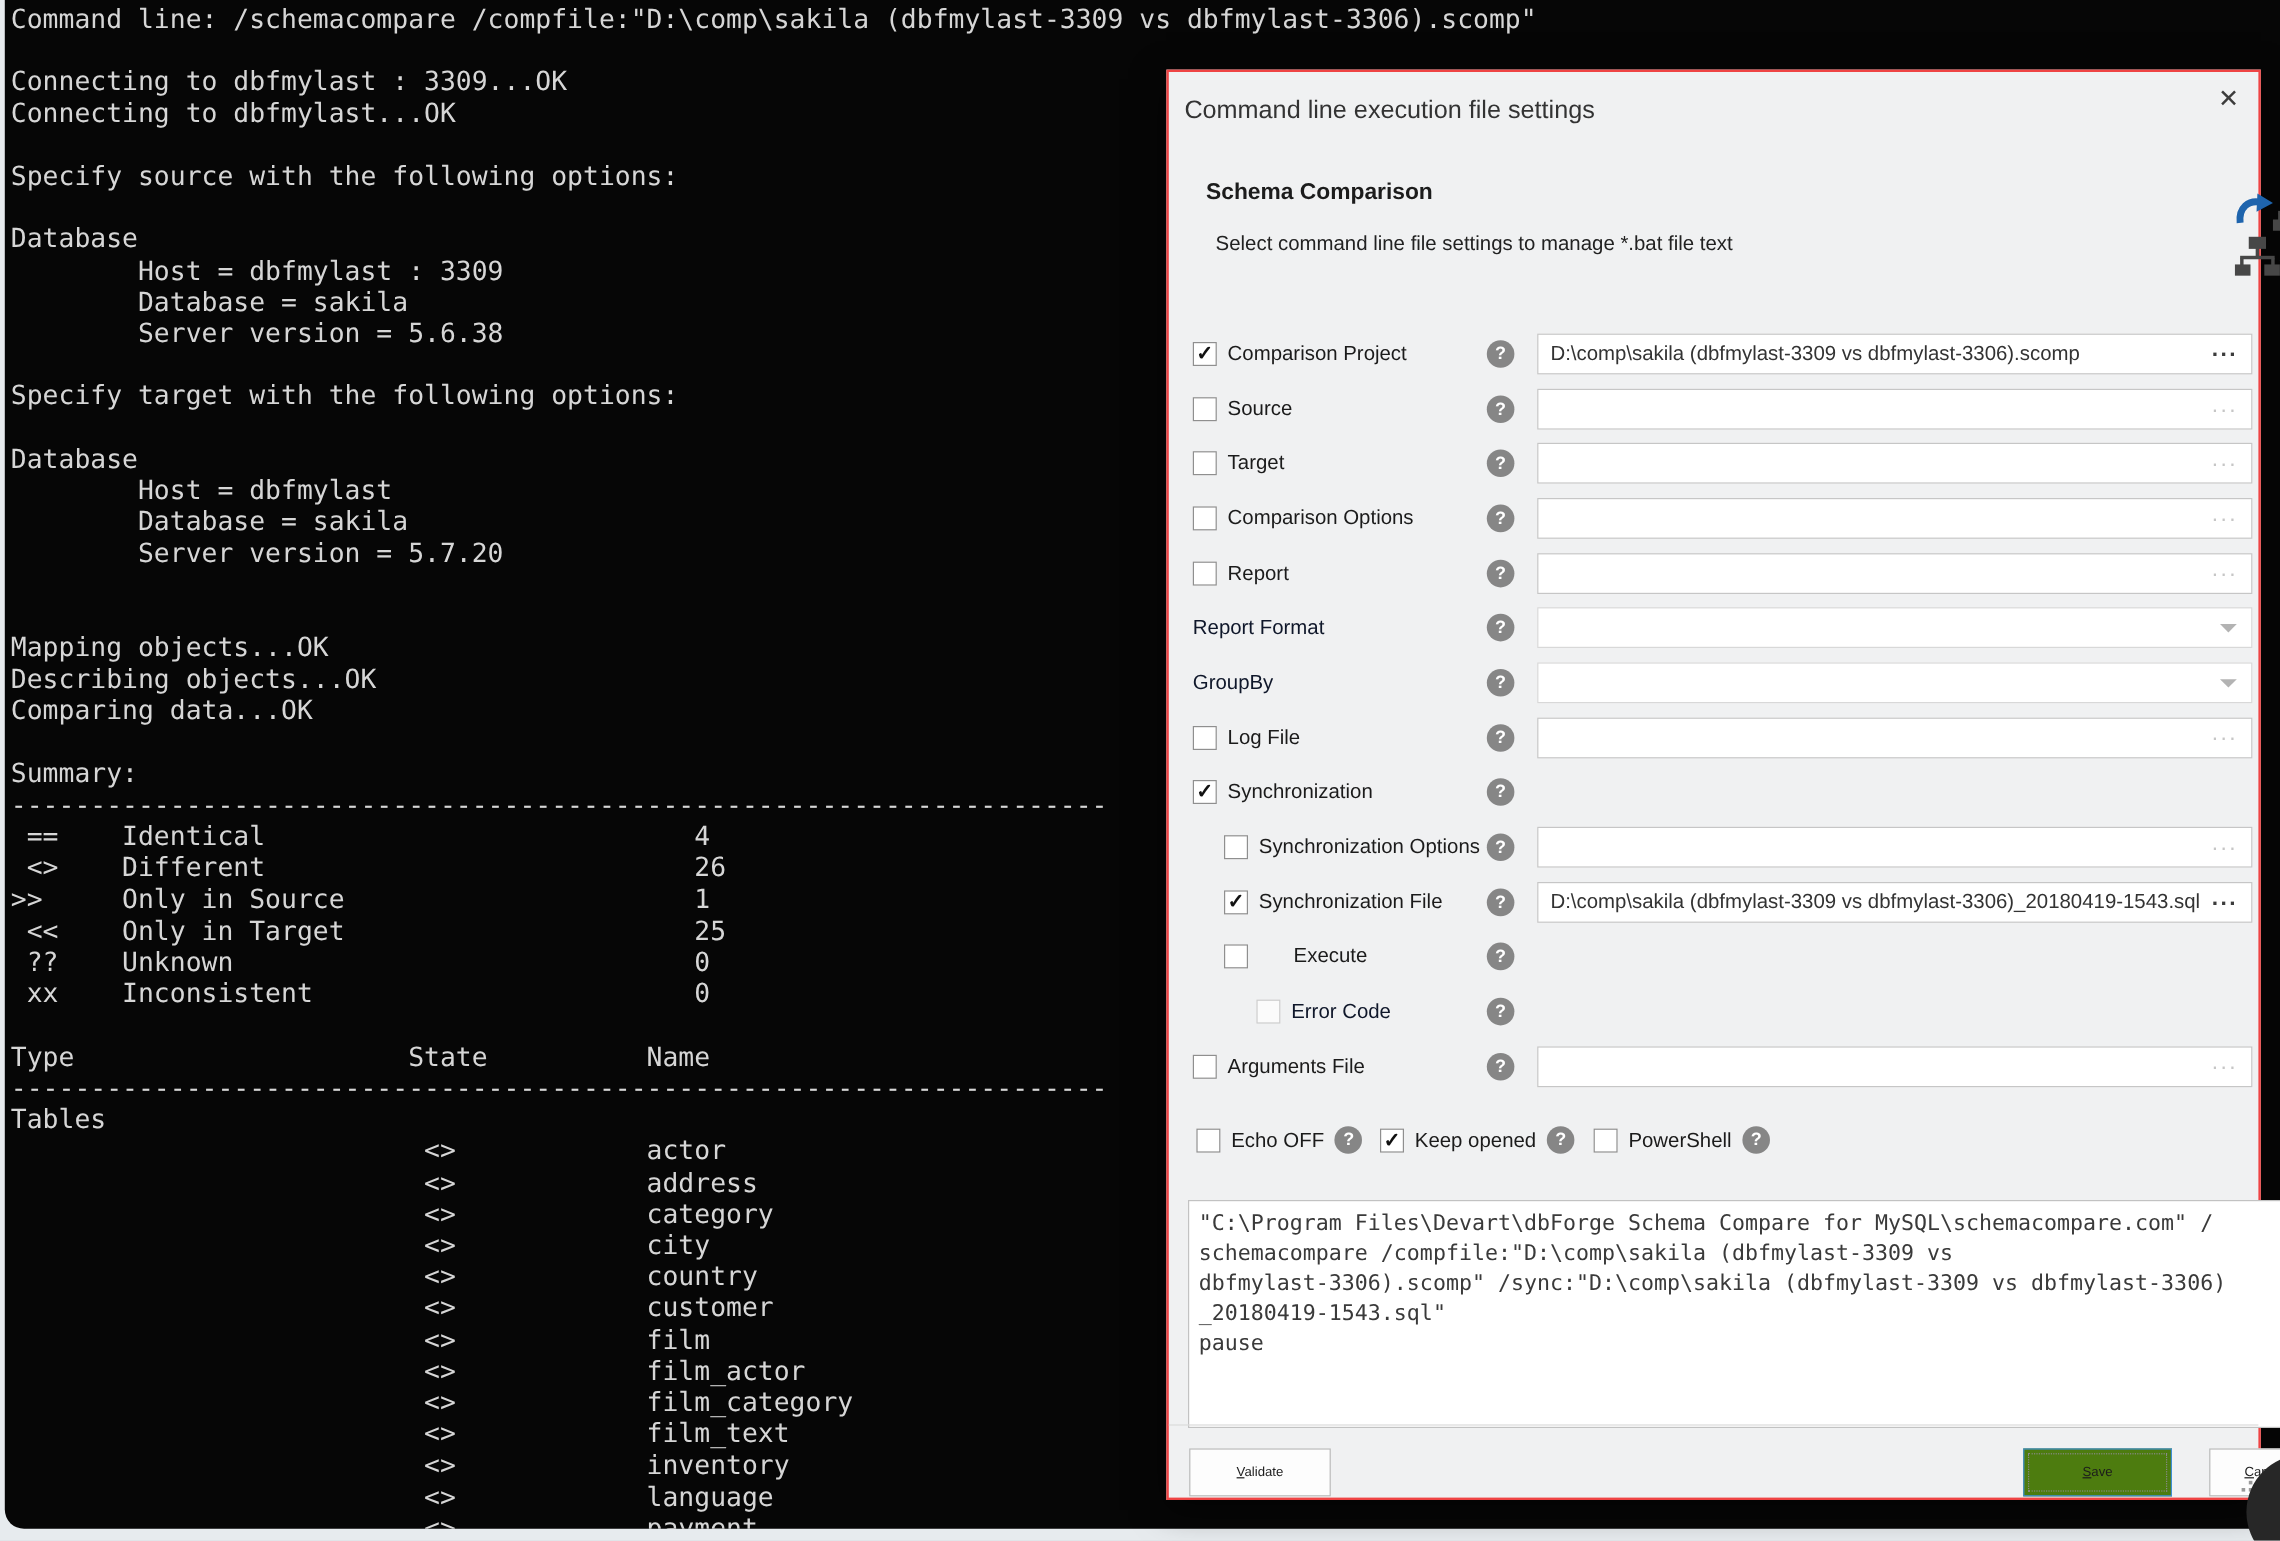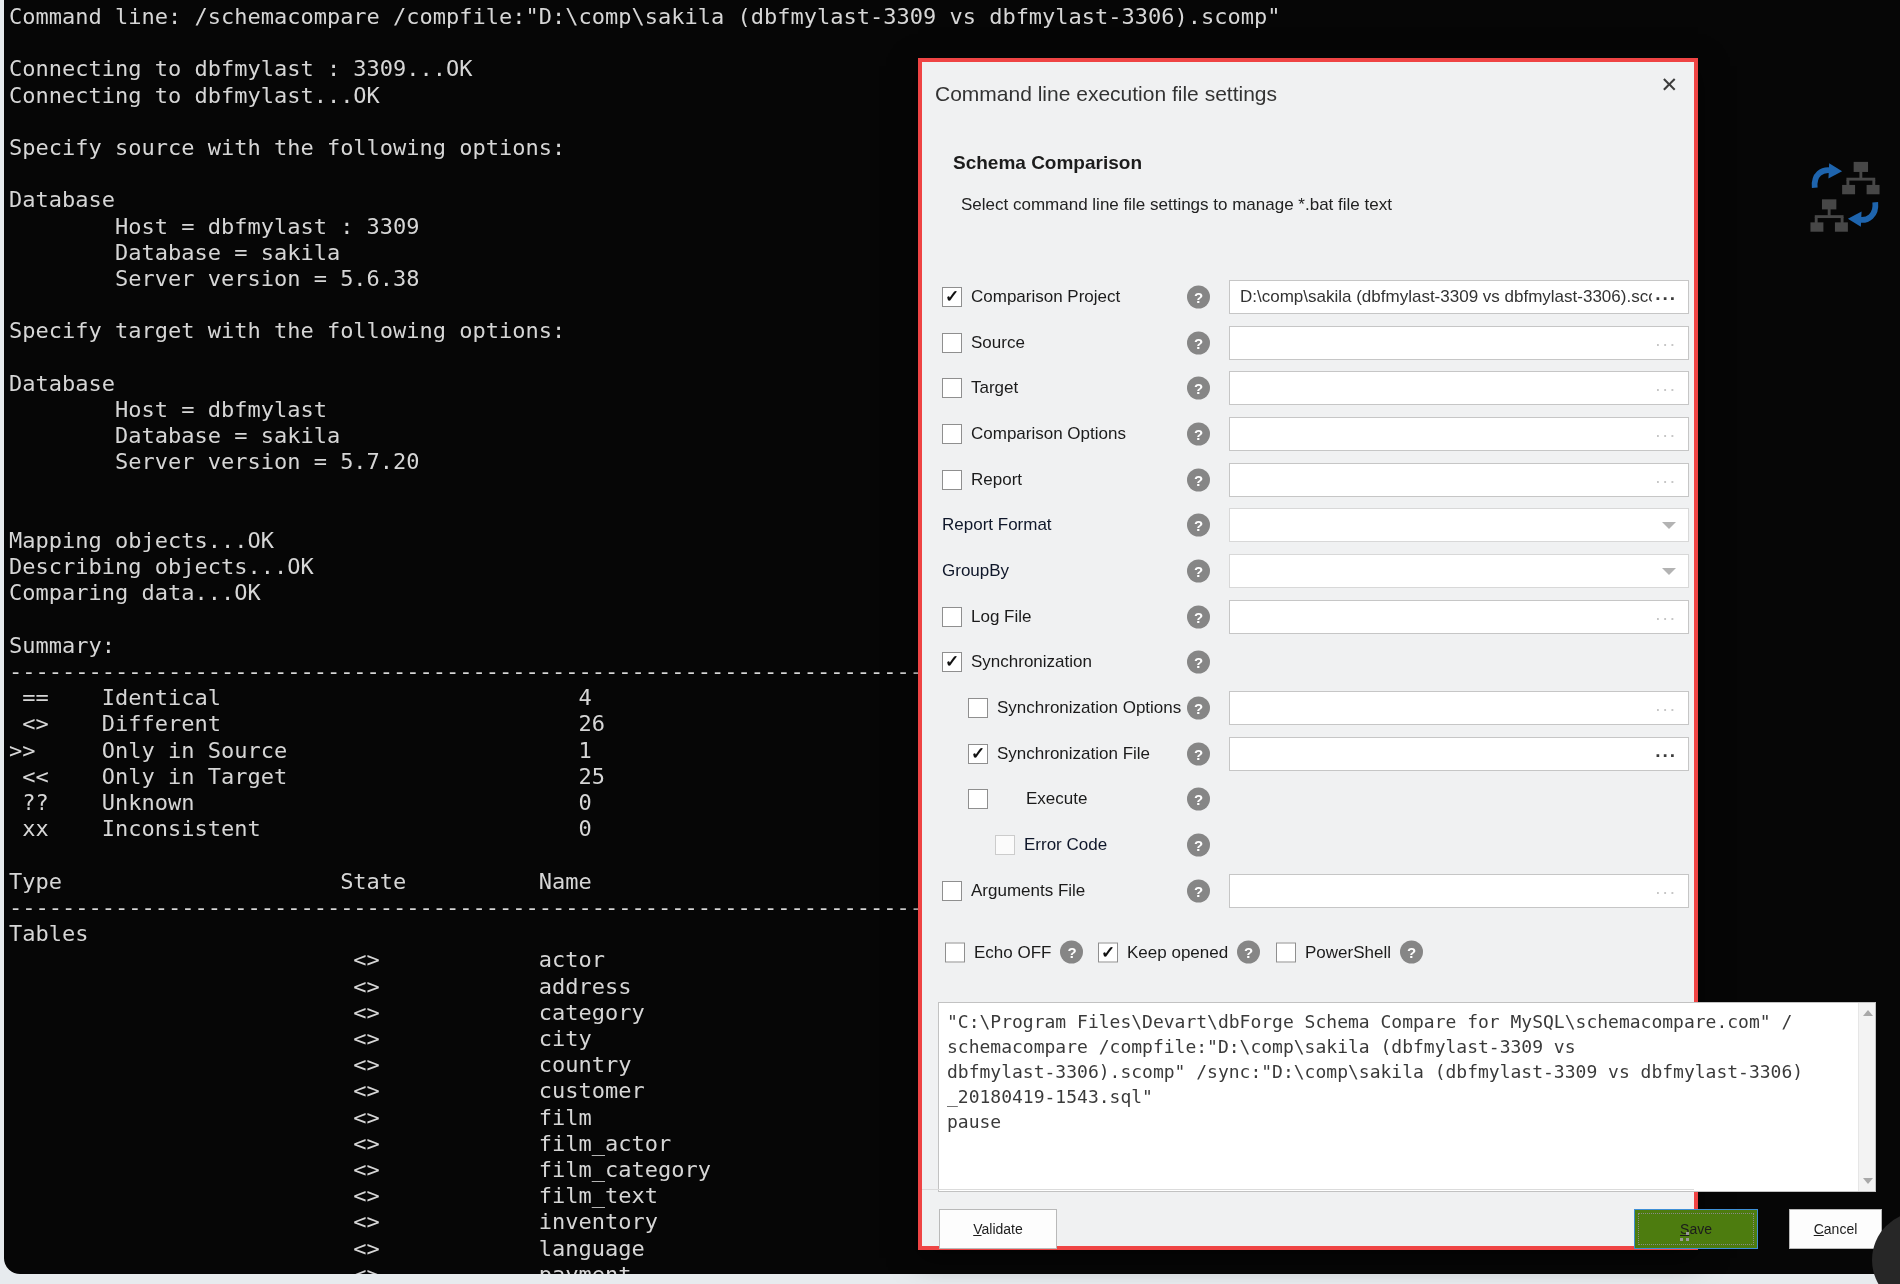--- a/index.html
+++ b/index.html
@@ -7,22 +7,22 @@
   body{font-family:"Liberation Sans",sans-serif}
   #stage{position:relative;width:1900px;height:1284px;background:#e7ebee;overflow:hidden}
 
   
   #terminal{position:absolute;left:4px;top:0;right:0;bottom:10px;background:#060606;
     color:#d6d6d6;font-family:"DejaVu Sans Mono",monospace;font-size:22px;line-height:26.2px;
     padding:4px 0 0 5px;border-bottom-left-radius:16px;border-bottom-right-radius:8px;
     white-space:pre;overflow:hidden}
 
   
-  #dialog{position:absolute;left:918px;top:58px;width:780px;height:1192px;background:#f0f1f2;
-    border:4px solid #ef4444;box-shadow:0 8px 26px rgba(0,0,0,.55);z-index:10}
+  #dialog{position:absolute;left:972px;top:58px;width:912px;height:1192px;background:#f0f1f2;
+    border:2px solid #ef4444;box-shadow:0 8px 26px rgba(0,0,0,.55);z-index:10}
   #dlg-title{position:absolute;left:13px;top:20px;font-size:21px;color:#333;white-space:nowrap}
   #close{position:absolute;right:16px;top:8px;font-size:21px;color:#3c3c3c;cursor:default;line-height:30px}
   #sec-title{position:absolute;left:31px;top:90px;font-size:19px;font-weight:bold;color:#1c1c1c}
   #sec-sub{position:absolute;left:39px;top:133px;font-size:17px;color:#222}
   #cmpicon{position:absolute;left:887px;top:93px}
 
   
   #form-rows{position:absolute;left:0;top:212px;right:0}
   .frow{position:relative;height:45.7px}
   .cb{display:inline-block;width:20px;height:20px;background:#fff;border:1px solid #8f8f8f;
@@ -57,21 +57,21 @@
     white-space:pre;overflow:hidden}
   #batscroll{position:absolute;right:0;top:0;bottom:0;width:17px;background:#f3f3f3;border-left:1px solid #e6e6e6}
   #batscroll::before{content:"";position:absolute;left:4px;top:7px;width:0;height:0;
     border-left:5px solid transparent;border-right:5px solid transparent;border-bottom:6px solid #a9a9a9}
   #batscroll::after{content:"";position:absolute;left:4px;bottom:7px;width:0;height:0;
     border-left:5px solid transparent;border-right:5px solid transparent;border-top:6px solid #a9a9a9}
 
   
   #sep{position:absolute;left:0;right:0;top:1127px;height:1px;background:#dbdbdb}
   .btn{position:absolute;top:1147px;height:40px;background:#fdfdfd;border:1px solid #b9b9b9;
-    font-family:"Liberation Sans",sans-serif;font-size:14px;color:#1c1c1c}
+    font-family:"Liberation Sans",sans-serif;font-size:11px;color:#1c1c1c}
   .btn::first-letter{text-decoration:underline}
   #btn-validate{left:17px;width:118px}
   #btn-save{left:712px;width:124px;border:1px solid #3f8fd6;outline:1px dotted #8a8a8a;outline-offset:-5px;background:#4d7c0f}
   #btn-cancel{left:867px;width:93px}
   #grip{position:absolute;right:4px;bottom:4px;width:12px;height:12px}
   #grip::before{content:"";position:absolute;right:1px;bottom:1px;width:3px;height:3px;background:#9a9a9a;
     box-shadow:-6px 0 0 #9a9a9a,0 -6px 0 #9a9a9a}
 
   
   #recdot{position:absolute;left:1872px;top:1212px;width:96px;height:96px;border-radius:50%;background:#272727;z-index:60}
@@ -239,20 +239,21 @@
           <div class="field">
             <span class="fval"></span>
             <span class="browse dis">...</span>
           </div>
         </div>
         <div class="frow">
           <span class="cb on" style="left: 46px;">✓</span>
           <span class="flabel" style="left: 75px;">Synchronization File</span>
           <span class="help">?</span>
           <div class="field">
+            <span class="fval">D:\comp\sakila (dbfmylast-3309 vs dbfmylast-3306)_20180419-1543.sql</span>
             <span class="browse">...</span>
           </div>
         </div>
         <div class="frow">
           <span class="cb" style="left: 46px;"></span>
           <span class="flabel" style="left: 75px; margin-left: 29px;">Execute</span>
           <span class="help">?</span>
         </div>
         <div class="frow">
           <span class="cb dis" style="left: 73px;"></span>

